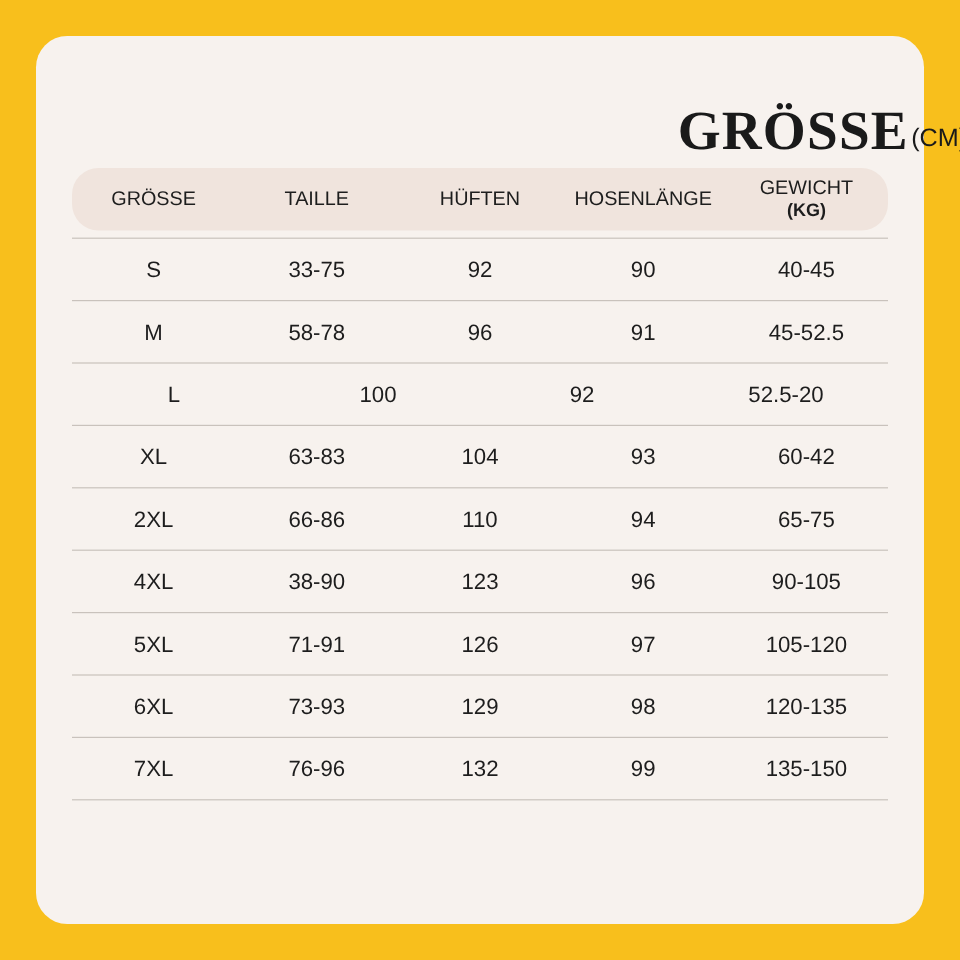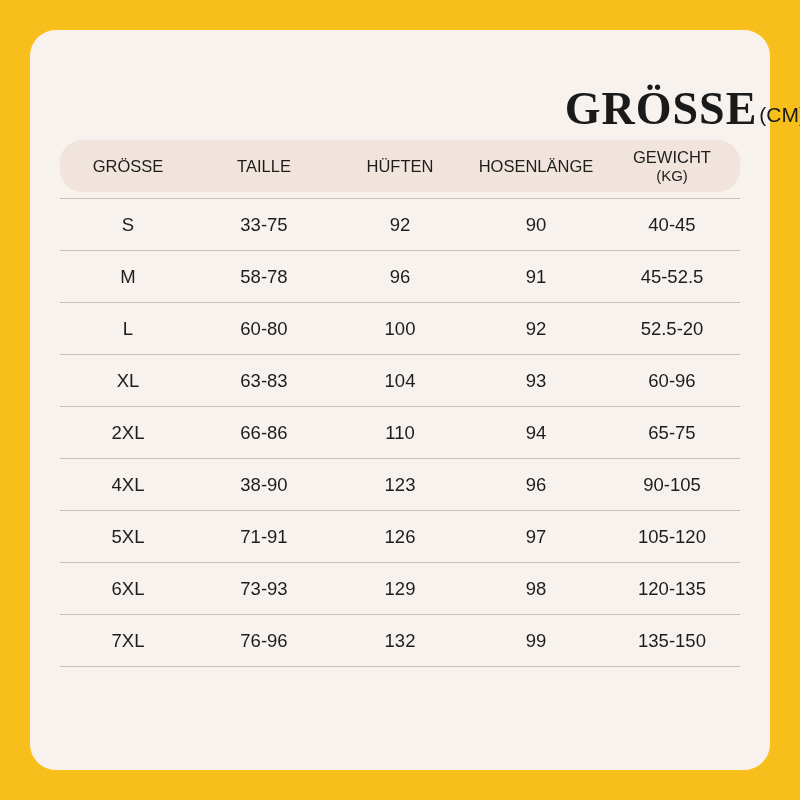--- a/index.html
+++ b/index.html
@@ -66,20 +66,21 @@
     text-align: center;
     font-size: 16.5px;
     color: #1d1d1d;
     line-height: 1.15;
     padding: 0 2px;
     box-sizing: border-box;
   }
   .head-cell .sub {
     display: block;
     font-size: 15px;
+    font-weight: bold;
   }
   .row {
     display: flex;
     height: 51px;
     align-items: center;
     border-bottom: 1px solid #c9c2bc;
   }
   .row.first {
     border-top: 1px solid #c9c2bc;
     margin-top: 6px;
@@ -133,32 +134,31 @@
     <div class="row">
       <div class="cell">M</div>
       <div class="cell">58-78</div>
       <div class="cell">96</div>
       <div class="cell">91</div>
       <div class="cell">45-52.5</div>
     </div>
 
     <div class="row">
       <div class="cell">L</div>
-      <div class="cell">60-80</div>
       <div class="cell">100</div>
       <div class="cell">92</div>
       <div class="cell">52.5-20</div>
     </div>
 
     <div class="row">
       <div class="cell">XL</div>
       <div class="cell">63-83</div>
       <div class="cell">104</div>
       <div class="cell">93</div>
-      <div class="cell">60-96</div>
+      <div class="cell">60-42</div>
     </div>
 
     <div class="row">
       <div class="cell">2XL</div>
       <div class="cell">66-86</div>
       <div class="cell">110</div>
       <div class="cell">94</div>
       <div class="cell">65-75</div>
     </div>
 

